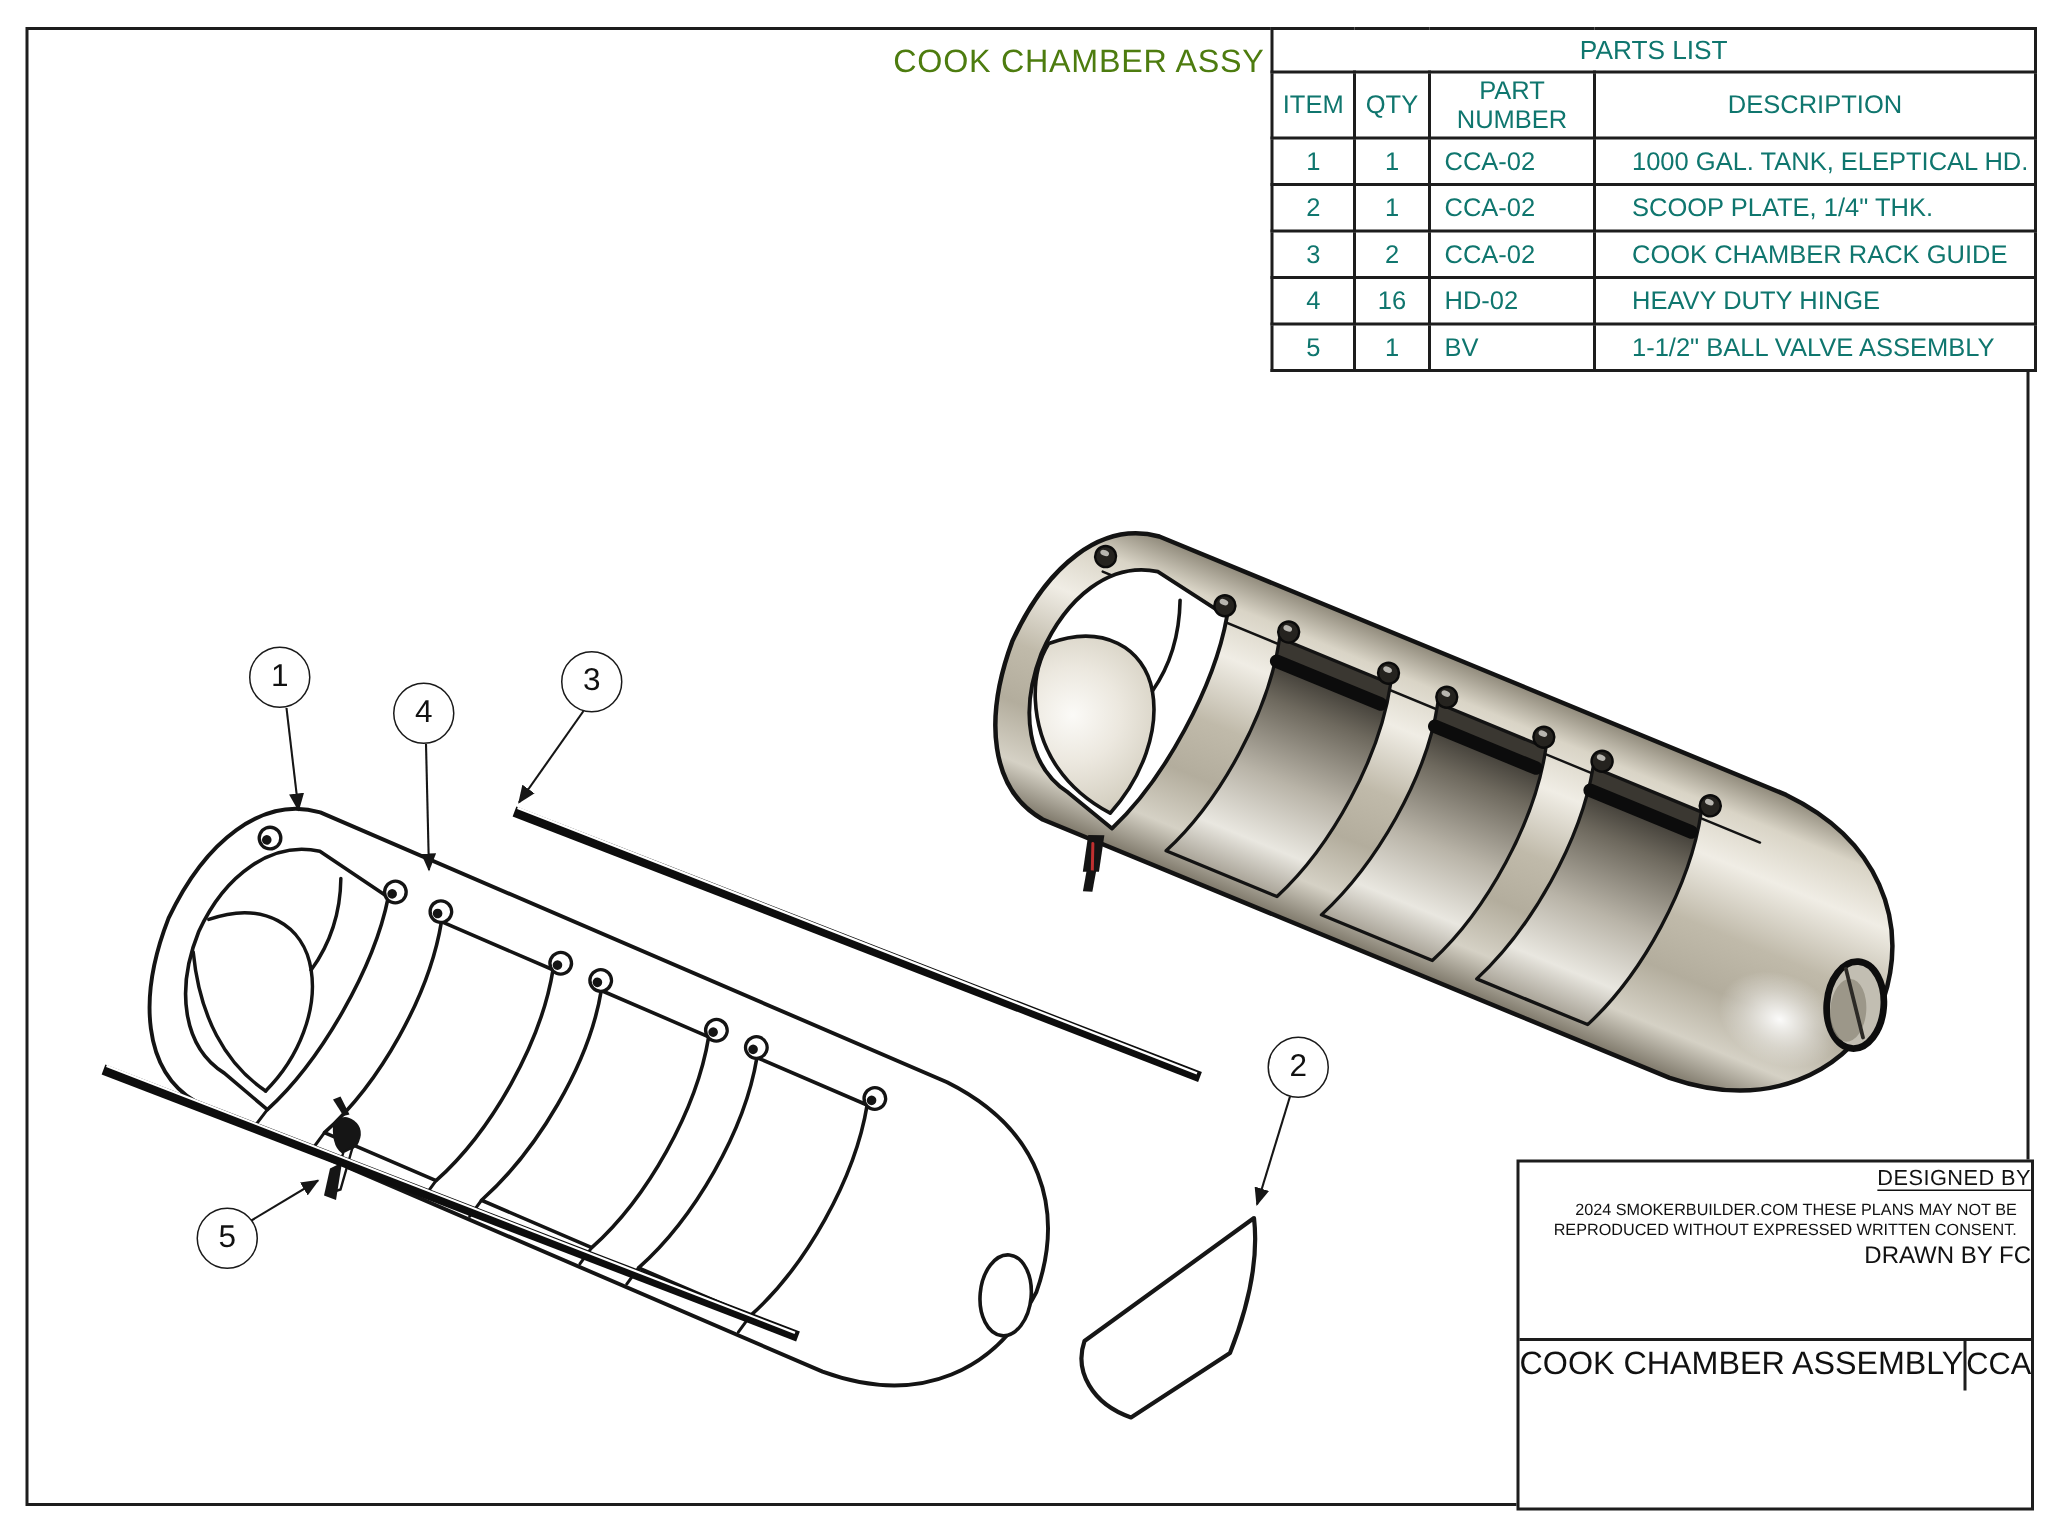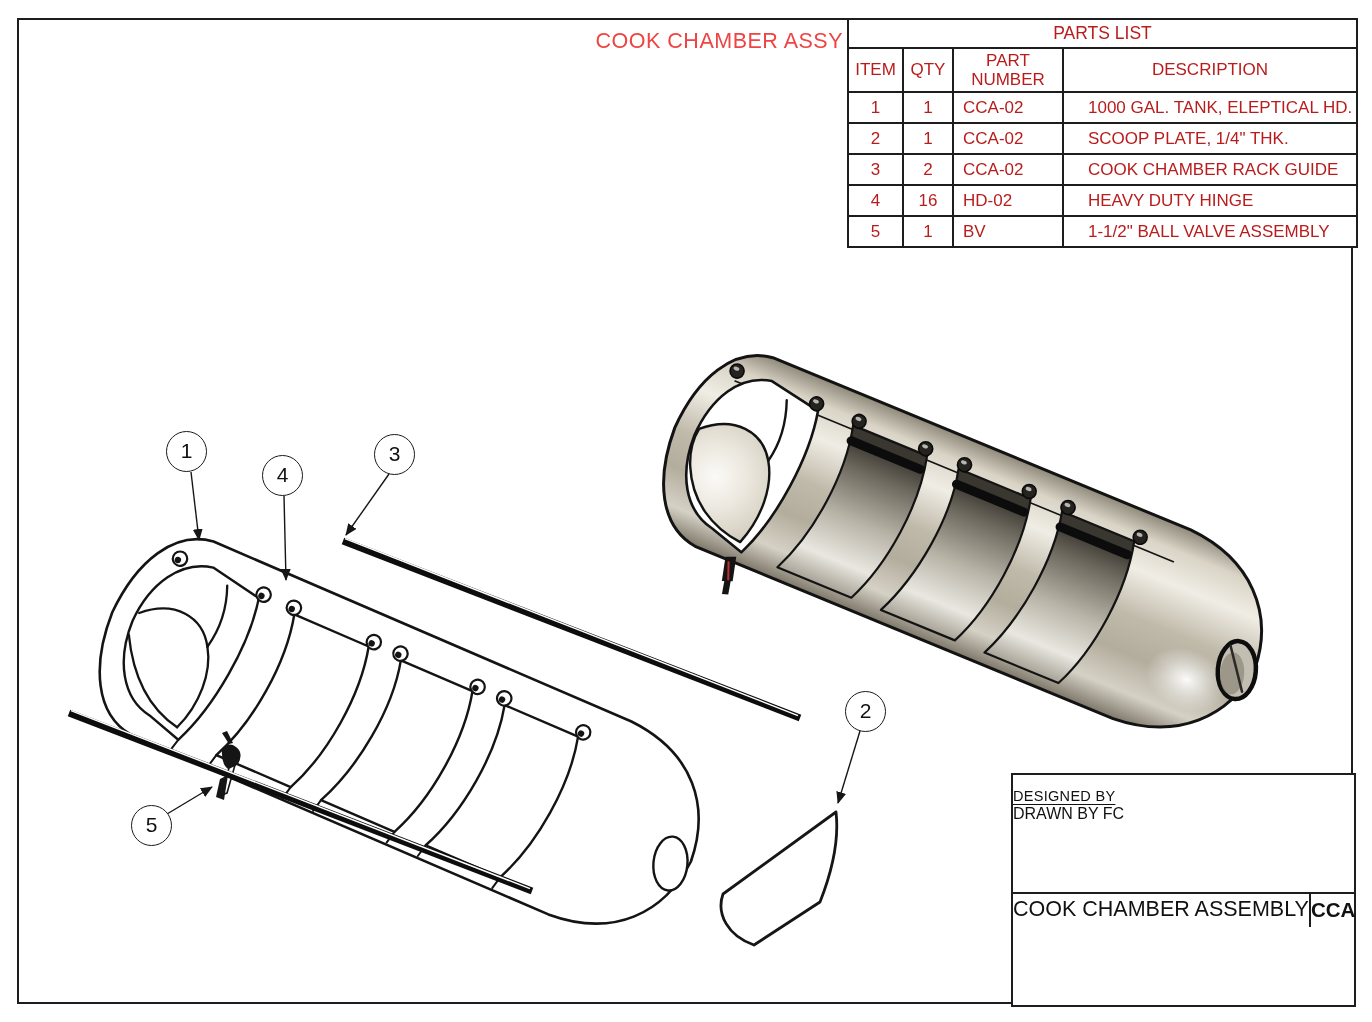--- a/index.html
+++ b/index.html
@@ -4,49 +4,49 @@
 <style>
   html,body{margin:0;padding:0;background:#ffffff;}
   #sheet{position:relative;width:1372px;height:1022px;background:#ffffff;overflow:hidden;
          font-family:"Liberation Sans", sans-serif;color:#111;}
   #border-frame{position:absolute;left:17px;top:18px;width:1336px;height:986px;
                 border:2px solid #1d1d1d;box-sizing:border-box;}
   #art{position:absolute;left:0;top:0;width:1372px;height:1022px;}
 
   
   #drawing-title{position:absolute;top:29px;right:529px;font-size:21.5px;letter-spacing:.5px;
-                 white-space:nowrap;color:#ef4444;}
+                 white-space:nowrap;color:#4d7c0f;}
 
   
   #parts-table{position:absolute;left:847px;top:18px;width:509px;border-collapse:collapse;
-               table-layout:fixed;font-size:17px;color:#b91c1c;background:#fff;}
+               table-layout:fixed;font-size:17px;color:#0f766e;background:#fff;}
   #parts-table td,#parts-table th{border:2px solid #1d1d1d;text-align:center;vertical-align:middle;
                padding:0;font-weight:normal;line-height:1.12;overflow:hidden;white-space:nowrap;}
   #parts-table .tl{height:27px;font-size:17.5px;}
   #parts-table .hd td{height:42px;}
   #parts-table .rw td{height:29px;}
   #parts-table td.desc{text-align:left;padding-left:24px;}
   #parts-table td.pn{text-align:left;padding-left:9px;}
   col.c-item{width:55px}col.c-qty{width:50px}col.c-pn{width:110px}col.c-desc{width:294px}
   #parts-table .wrap{white-space:normal;}
 
   
   #title-block{position:absolute;left:1011px;top:773px;width:345px;height:234px;
                border:2px solid #1d1d1d;box-sizing:border-box;background:#fff;}
-  #tb-top{height:119px;border-bottom:2px solid #1d1d1d;text-align:left;box-sizing:border-box;padding-top:13px;}
+  #tb-top{height:119px;border-bottom:2px solid #1d1d1d;text-align:right;box-sizing:border-box;padding-top:3px;}
   #tb-designed{font-size:14.5px;text-decoration:underline;text-underline-offset:3px;letter-spacing:.3px;}
   #tb-company{font-size:28.5px;margin-top:5px;letter-spacing:.4px;white-space:nowrap;}
   #tb-notice{font-size:10.8px;line-height:1.25;margin:7px auto 0;width:322px;}
   #tb-drawnby{font-size:16px;line-height:1.2;}
   #tb-model{height:76px;border-bottom:2px solid #1d1d1d;box-sizing:border-box;text-align:center;
             font-size:37px;line-height:74px;letter-spacing:1px;white-space:nowrap;}
   #tb-bottom{display:flex;height:33px;}
   #tb-assembly{flex:1;text-align:left;font-size:21.5px;line-height:31px;white-space:nowrap;}
   #tb-code{width:56px;border-left:2px solid #1d1d1d;box-sizing:border-box;text-align:left;
-           font-size:20.5px;line-height:31px;font-weight:bold;}
+           font-size:20.5px;line-height:31px;}
 
   
   .balloon{position:absolute;width:41px;height:41px;border:1.7px solid #1a1a1a;border-radius:50%;
            background:#fff;box-sizing:border-box;text-align:center;font-size:21px;line-height:37px;}
 </style>
 </head>
 <body>
 
 <div id="sheet">
   <div id="border-frame"></div>
@@ -271,20 +271,21 @@
       <td>1</td>
       <td class="pn">BV</td>
       <td class="desc">1-1/2" BALL VALVE ASSEMBLY</td>
     </tr>
   </tbody>
     </table>
 
   <div id="title-block">
     <div id="tb-top">
       <div id="tb-designed">DESIGNED BY</div>
+      <div id="tb-notice">2024 SMOKERBUILDER.COM THESE PLANS MAY NOT BE REPRODUCED WITHOUT EXPRESSED WRITTEN CONSENT.</div>
       <div id="tb-drawnby">DRAWN BY FC</div>
     </div>
     <div id="tb-bottom">
       <div id="tb-assembly">COOK CHAMBER ASSEMBLY</div>
       <div id="tb-code">CCA</div>
     </div>
   </div>
 
   <div class="balloon" style="left:166px;top:431px;">1</div>
   <div class="balloon" style="left:262px;top:455px;">4</div>

